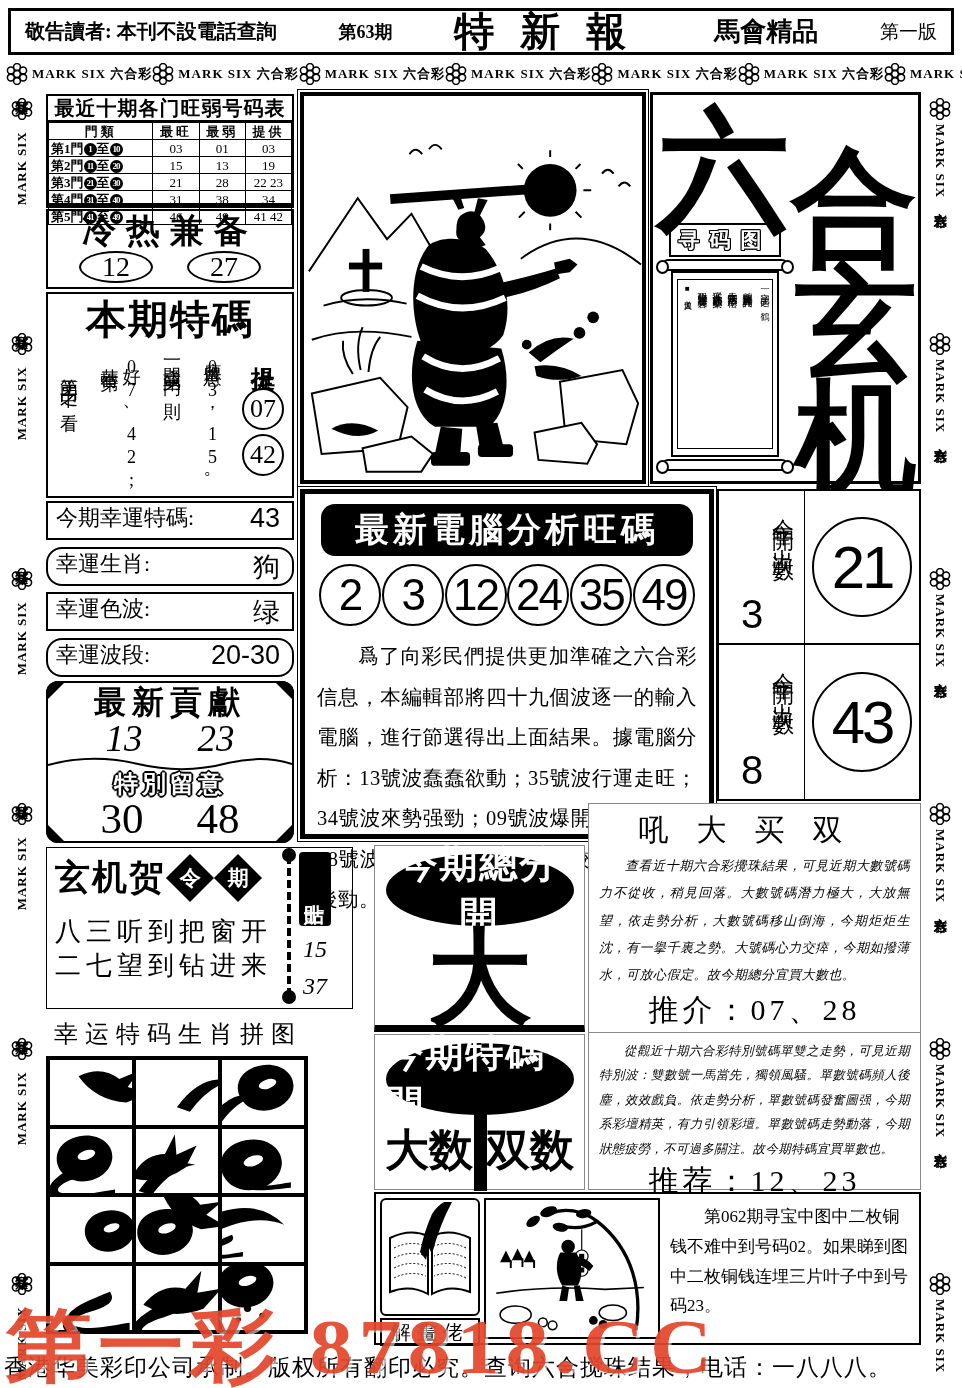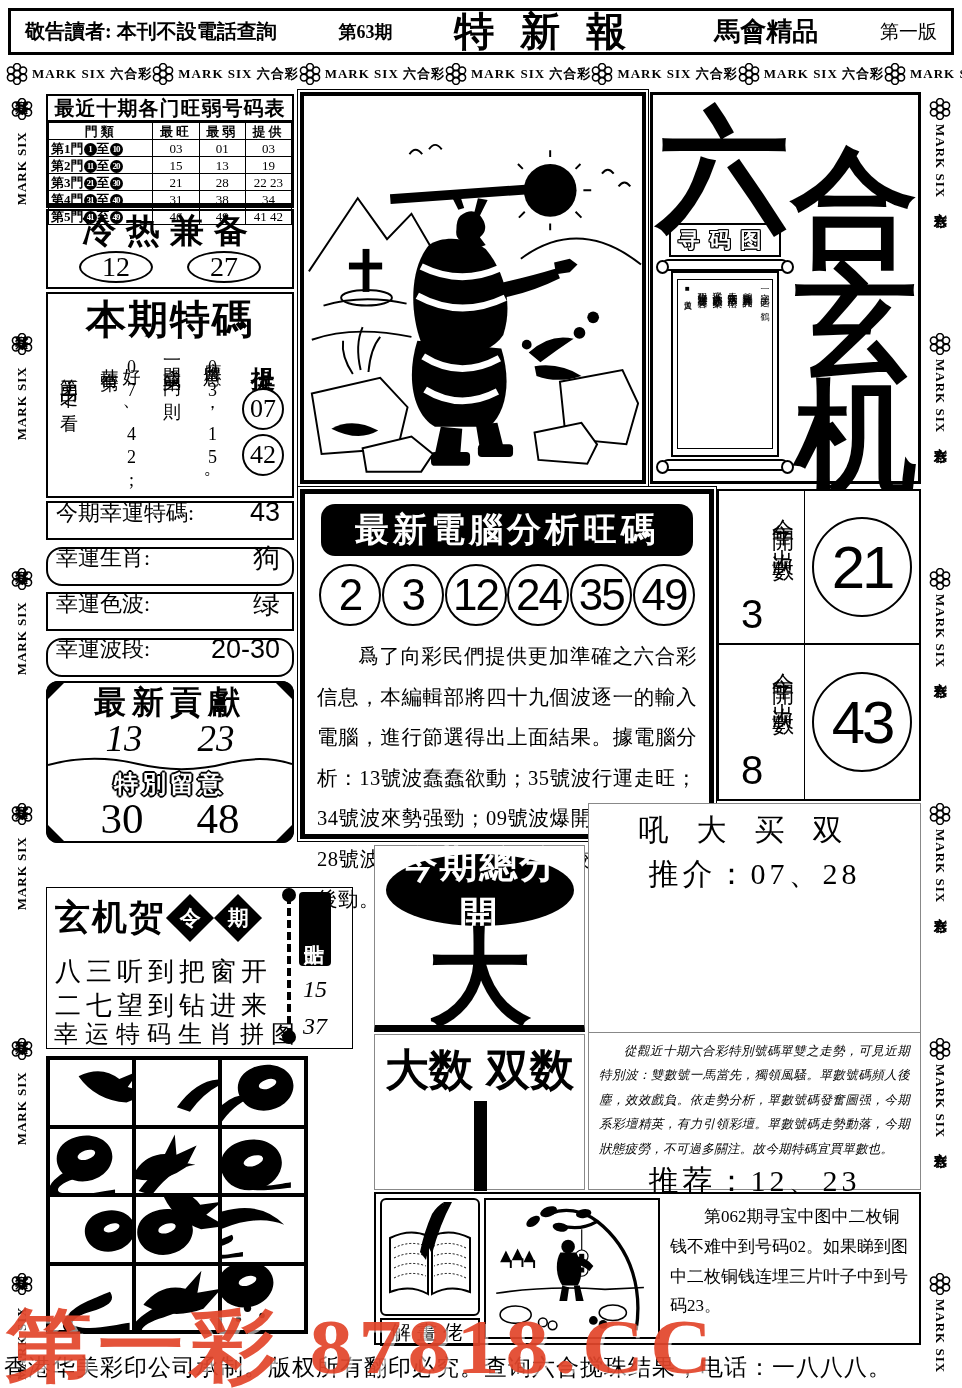--- a/index.html
+++ b/index.html
@@ -53,41 +53,41 @@
   .sp-body { display:flex; justify-content:space-between; padding:2px 8px 0 10px; height:148px; }
   .sp-col { writing-mode:vertical-rl; text-orientation:upright; font-size:18px; letter-spacing:3px; line-height:22px; }
   .sp-c4 { padding-top:16px; } .sp-c3 { padding-top:6px; } .sp-c2 { padding-top:2px; } .sp-c1 { padding-top:0; }
   .sp-offer { display:flex; flex-direction:column; align-items:center; }
   .sp-offer-label { writing-mode:vertical-rl; font-size:24px; font-weight:bold; letter-spacing:4px; }
   .circ-s { width:42px; height:42px; border:2px solid #000; border-radius:50%; font-size:26px;
             display:flex; align-items:center; justify-content:center; margin-top:4px; background:#fff; }
 
   
   .lucky { left:46px; top:501px; width:248px; height:176px; display:flex; flex-direction:column; justify-content:space-between; }
-  .lucky-row { height:39px; border:2px solid #000; display:flex; align-items:center;
+  .lucky-row { height:39px; border:2px solid #000; display:flex; 
                justify-content:space-between; padding:0 12px 16px 8px; background:#fff; }
   .lucky-row.round { border-radius:16px; }
   .lk-label { font-size:22px; } .lk-value { font-size:27px; font-family:"Liberation Sans",sans-serif; }
 
   
   .contrib { left:46px; top:681px; width:248px; height:162px; border:2px solid #000; border-radius:12px; background:#fff; }
   .corner { position:absolute; width:20px; height:20px; background:#000; }
   .c-tl { left:-2px; top:-2px; clip-path:polygon(0 0,100% 0,0 100%); border-top-left-radius:12px; }
   .c-tr { right:-2px; top:-2px; clip-path:polygon(0 0,100% 0,100% 100%); border-top-right-radius:12px; }
   .c-bl { left:-2px; bottom:-2px; clip-path:polygon(0 0,0 100%,100% 100%); border-bottom-left-radius:12px; }
   .c-br { right:-2px; bottom:-2px; clip-path:polygon(100% 0,0 100%,100% 100%); border-bottom-right-radius:12px; }
   .ct-title { font-size:32px; font-weight:bold; text-align:center; letter-spacing:6px; line-height:38px; }
   .ct-nums1 { display:flex; justify-content:space-around; padding:0 30px; font-size:37px; font-style:italic; line-height:36px; }
   .ct-wave { display:block; margin:-2px 0 0 0; }
   .ct-note { text-align:center; font-size:24px; font-weight:bold; letter-spacing:4px; line-height:26px; color:#fff;
              text-shadow:-2px 0 #000,2px 0 #000,0 -2px #000,0 2px #000,-1px -1px #000,1px 1px #000,1px -1px #000,-1px 1px #000; }
   .ct-nums2 { display:flex; justify-content:space-around; padding:0 26px; font-size:43px; line-height:44px; }
 
   
-  .mystery { left:46px; top:847px; width:307px; height:162px; border:1px solid #000; display:flex;margin-top:40px; }
+  .mystery { left:46px; top:847px; width:307px; height:162px; border:1px solid #000; display:flex; }
   .my-left { width:238px; padding:6px 0 0 8px; }
   .my-titlerow { display:flex; align-items:center; }
   .my-title { font-size:35px; font-weight:bold; letter-spacing:2px; }
   .diamond { width:34px; height:34px; background:#000; transform:rotate(45deg); display:flex;
              align-items:center; justify-content:center; margin:0 7px; }
   .diamond span { transform:rotate(-45deg); color:#fff; font-size:21px; font-weight:bold; }
   .my-poem { margin-top:14px; font-size:26px; letter-spacing:5px; line-height:34px; white-space:nowrap; }
   .dashline { width:4px; border-left:4px dashed #000; height:140px; margin:8px 4px 0 2px; position:relative; }
   .dashline::before,.dashline::after { content:""; position:absolute; left:-9px; width:14px; height:14px;
              border-radius:50%; background:#000; }
@@ -655,28 +655,30 @@
       <div class="yo-count">8</div>
     </div>
     <div class="yo-right">
         <span class="yo-circ">43</span>
       </div>
   </div>
 </div>
 
 <div class="abs bigbuy">
   <div class="bb-title">吼大买双</div>
+  <div class="bb-text">查看近十期六合彩攪珠結果，可見近期大數號碼力不從收，稍見回落。大數號碼潛力極大，大放無望，依走勢分析，大數號碼移山倒海，今期炬炬生沈，有一擧千裏之勢。大號碼心力交瘁，今期如撥薄水，可放心假定。故今期總分宜買大數也。</div>
   <div class="bb-reco">推介：07、28</div>
 </div>
 
 <div class="abs totalopen">
   <div class="ellipse">今期總分開</div>
   <div class="to-big">大</div>
 </div>
 <div class="abs specialopen">
+  <div class="ellipse">今期特碼開</div>
   <div class="so-stem"></div>
   <div class="so-row">
     <span>大数</span>
     <span>双数</span>
   </div>
 </div>
 
 <div class="abs oddeven">
   <div class="oe-text">從觀近十期六合彩特別號碼單雙之走勢，可見近期特別波：雙數號一馬當先，獨領風騷。單數號碼頻人後塵，效效戲負。依走勢分析，單數號碼發奮圖强，今期系彩壇精英，有力引領彩壇。單數號碼走勢動落，今期狀態疲勞，不可過多關注。故今期特碼宜買單數也。</div>
   <div class="oe-reco">推荐：12、23</div>

